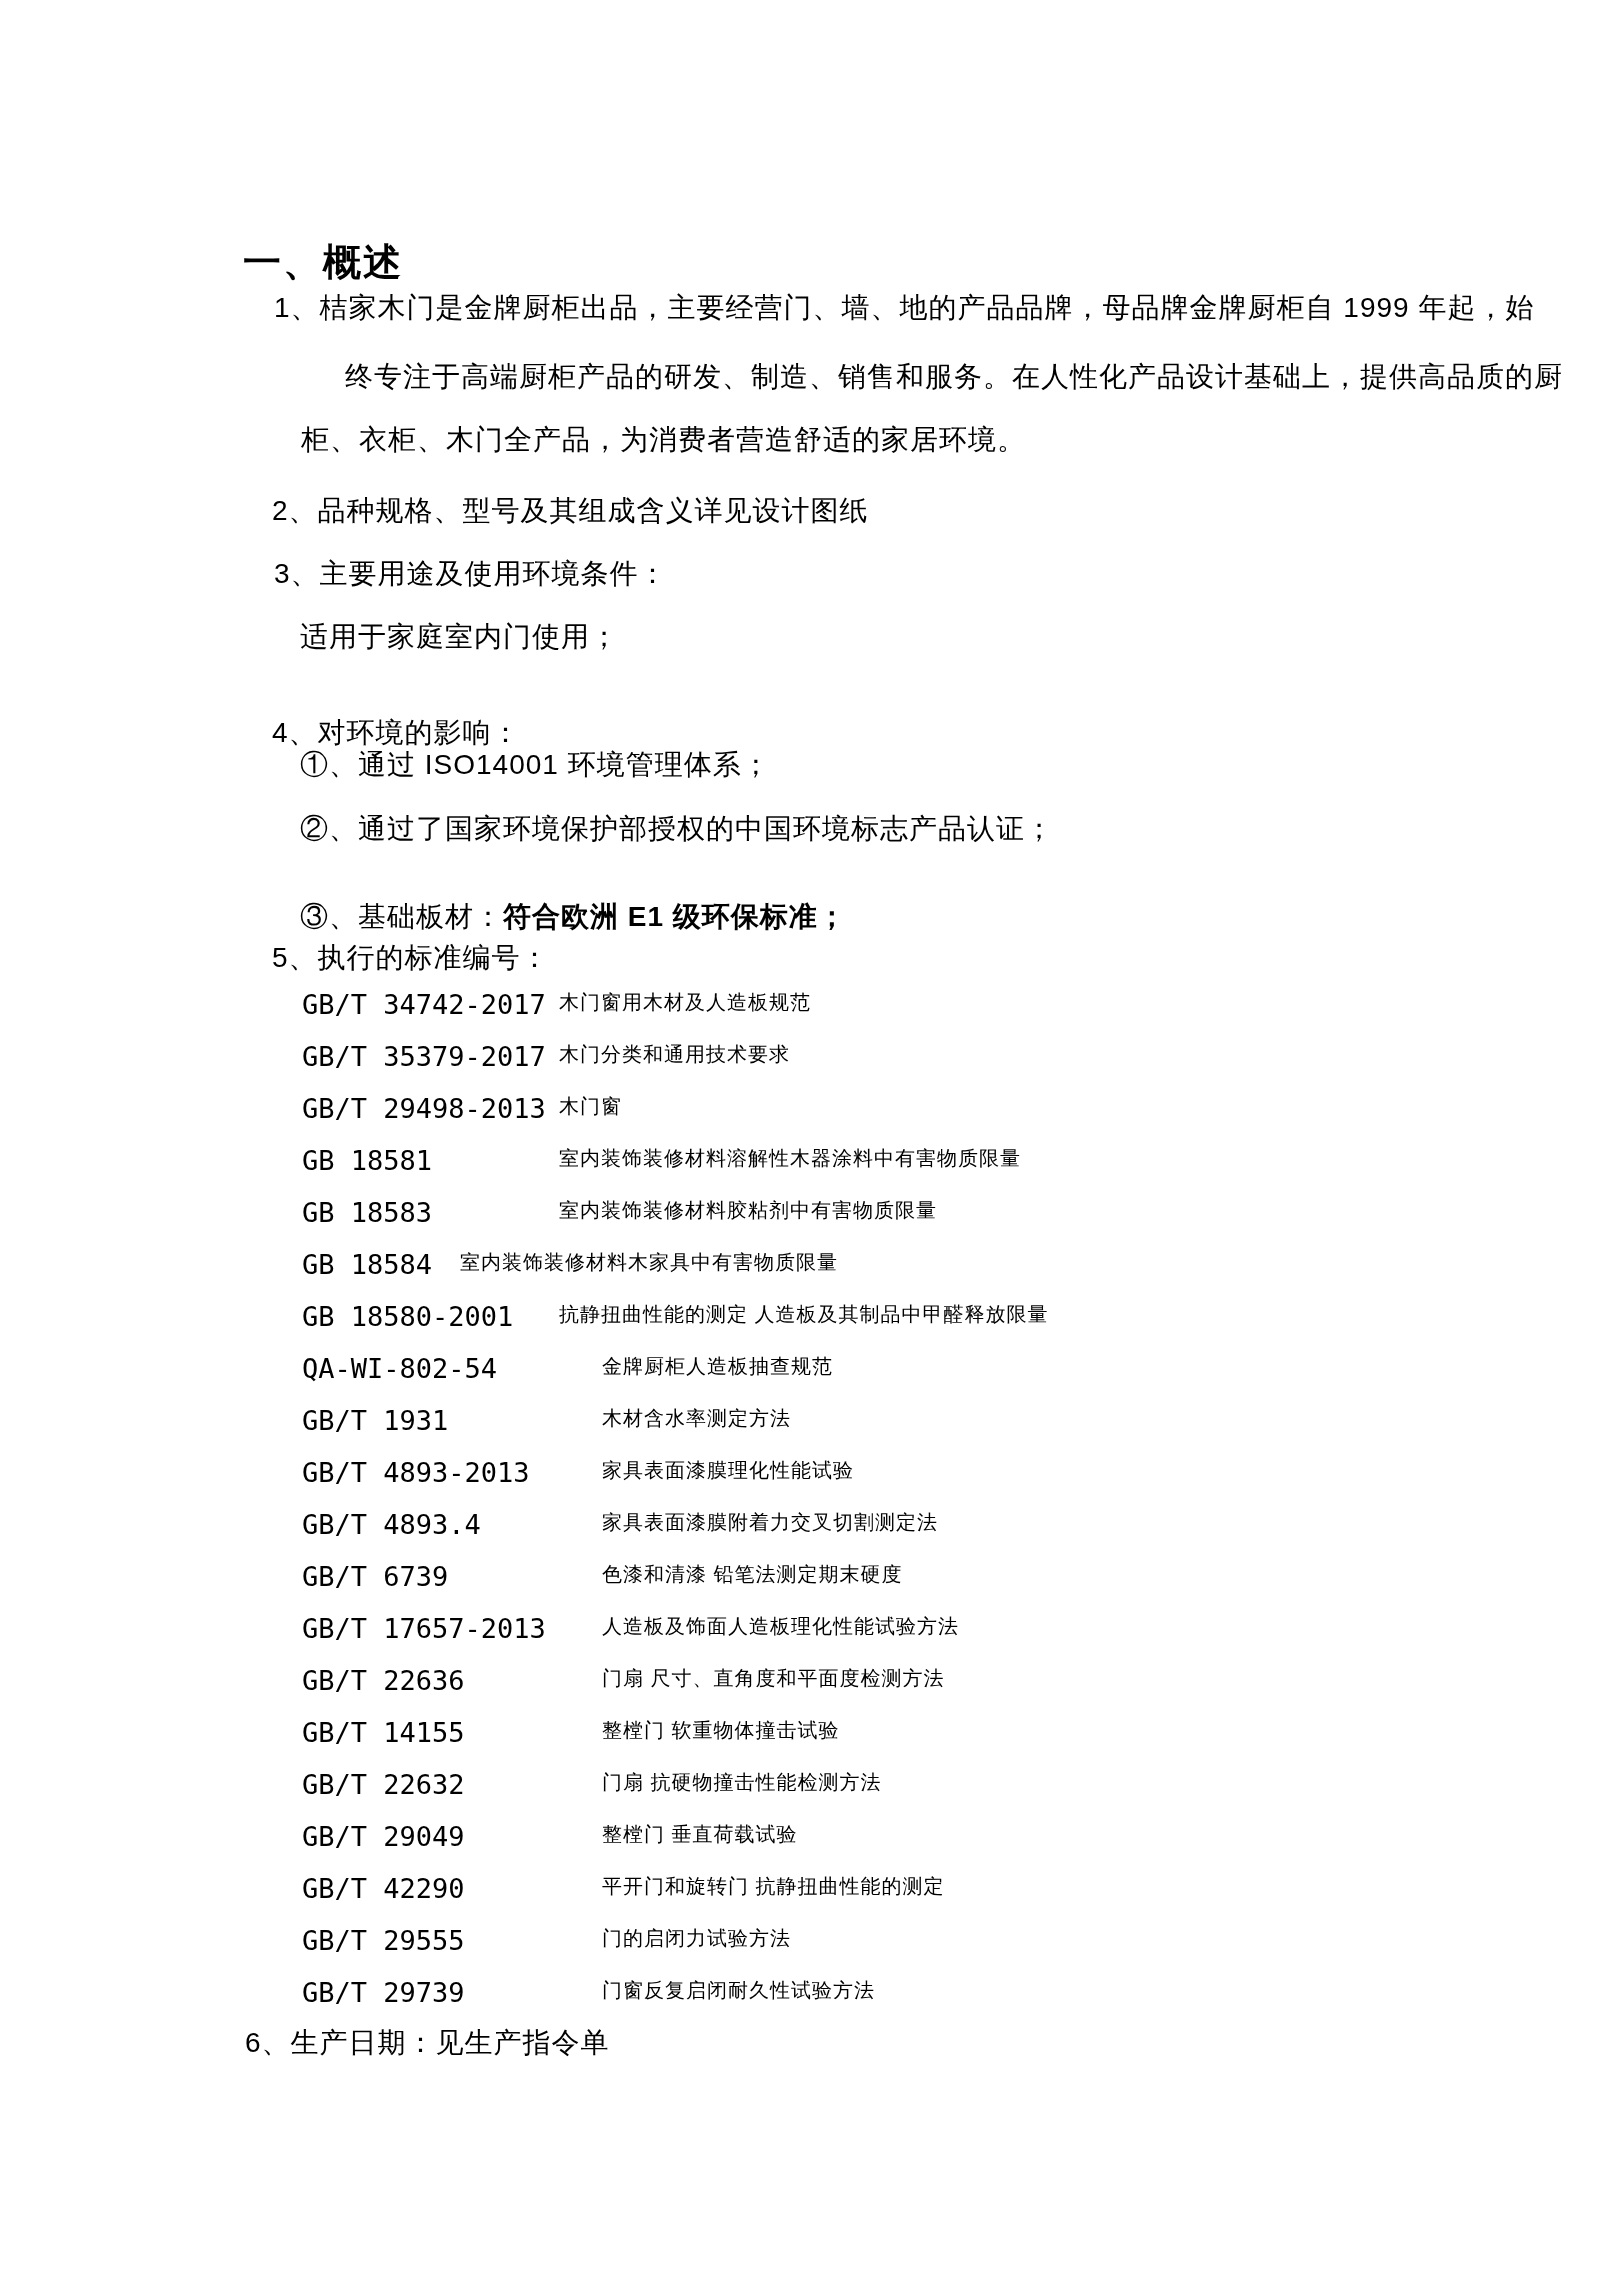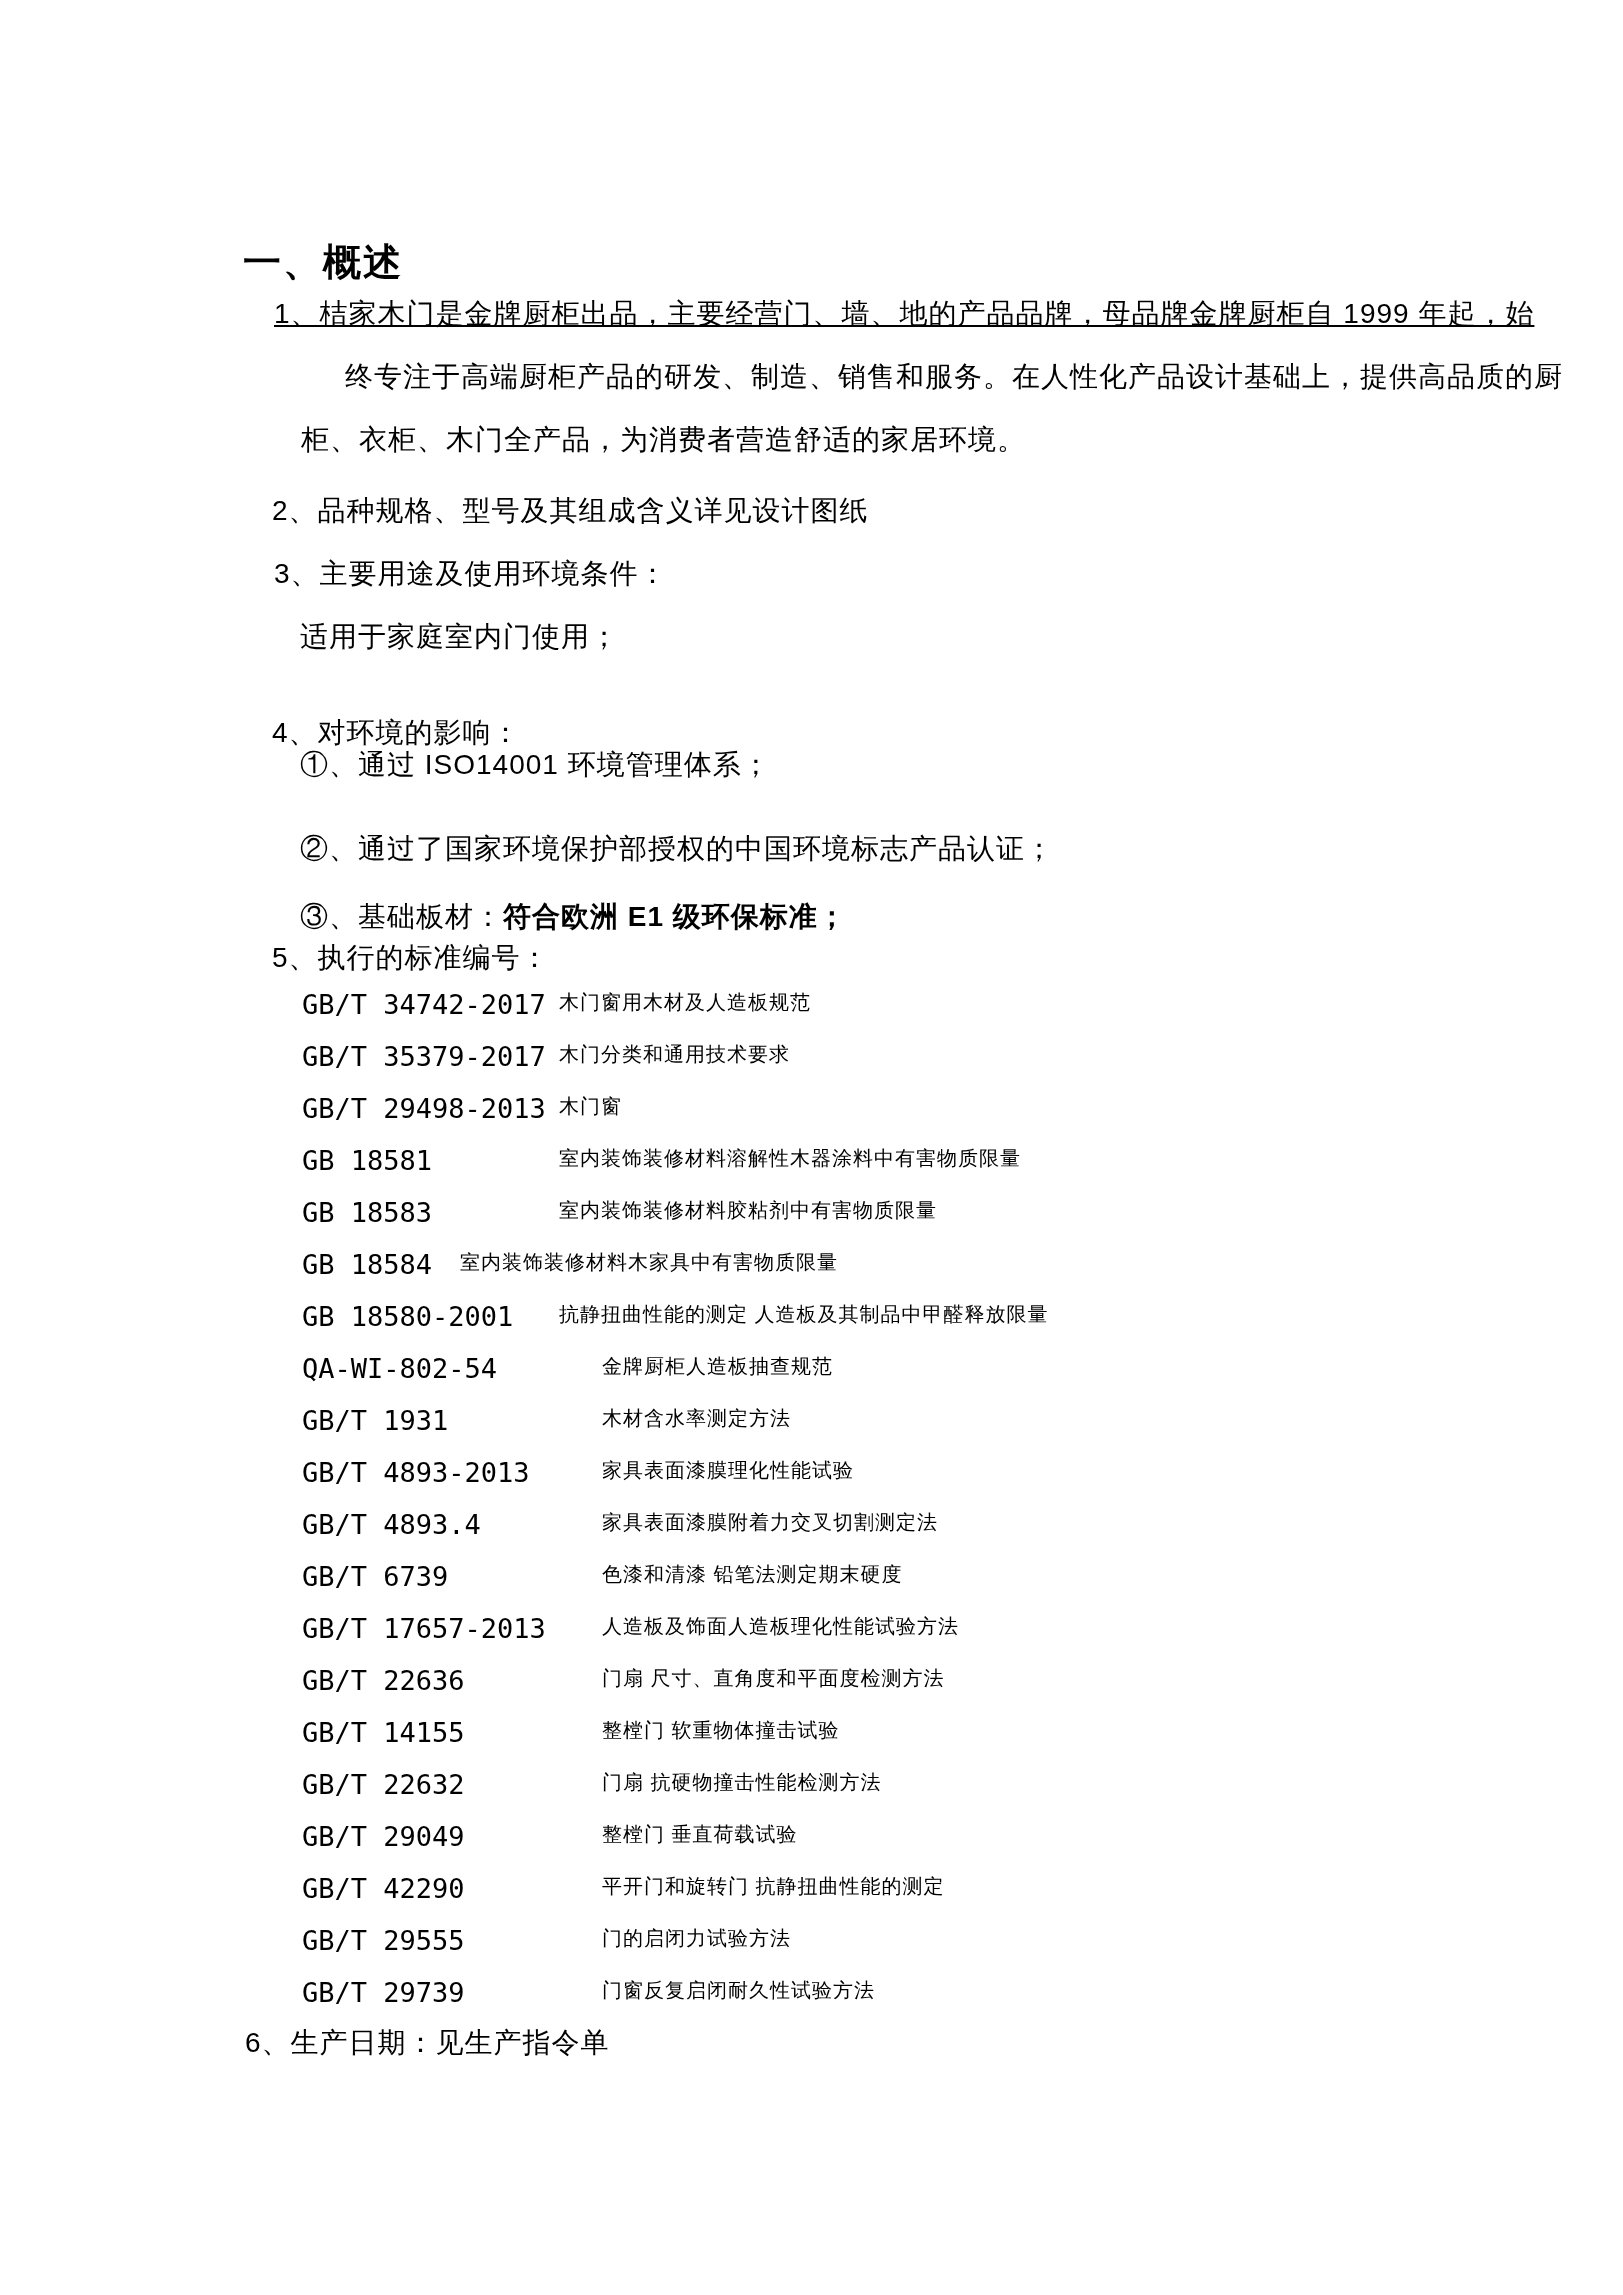--- a/index.html
+++ b/index.html
@@ -57,31 +57,31 @@
   .tab-b .std-desc { left: 158px; }  
   .tab-c .std-desc { left: 300px; }  
 </style>
 </head>
 <body>
 
 <div class="page">
 
   <h1 class="title">一、概述</h1>
 
-  <div class="line" style="left:274px; top:296px;text-decoration:underline;">1、桔家木门是金牌厨柜出品，主要经营门、墙、地的产品品牌，母品牌金牌厨柜自 1999 年起，始</div>
+  <div class="line" style="left:274px; top:290px;">1、桔家木门是金牌厨柜出品，主要经营门、墙、地的产品品牌，母品牌金牌厨柜自 1999 年起，始</div>
   <div class="line" style="left:301px; top:359px;margin-left:44px;">终专注于高端厨柜产品的研发、制造、销售和服务。在人性化产品设计基础上，提供高品质的厨</div>
   <div class="line" style="left:301px; top:422px;">柜、衣柜、木门全产品，为消费者营造舒适的家居环境。</div>
 
   <div class="line" style="left:272px; top:493px;">2、品种规格、型号及其组成含义详见设计图纸</div>
   <div class="line" style="left:274px; top:556px;">3、主要用途及使用环境条件：</div>
   <div class="line" style="left:300px; top:619px;">适用于家庭室内门使用；</div>
   <div class="line" style="left:272px; top:683px;margin-top:32px;">4、对环境的影响：</div>
 
   <div class="line" style="left:300px; top:747px;">①、通过 ISO14001 环境管理体系；</div>
-  <div class="line" style="left:300px; top:831px;">②、通过了国家环境保护部授权的中国环境标志产品认证；</div>
+  <div class="line" style="left:300px; top:811px;">②、通过了国家环境保护部授权的中国环境标志产品认证；</div>
   <div class="line" style="left:300px; top:875px;margin-top:24px;"><span>③、基础板材：</span><span class="bold">符合欧洲 E1 级环保标准；</span></div>
 
   <div class="line" style="left:272px; top:940px;">5、执行的标准编号：</div>
 
   <div class="std-list">
     <div class="std-row tab-a"><span class="std-code">GB/T  34742-2017</span><span class="std-desc">木门窗用木材及人造板规范</span></div>
     <div class="std-row tab-a"><span class="std-code">GB/T  35379-2017</span><span class="std-desc">木门分类和通用技术要求</span></div>
     <div class="std-row tab-a"><span class="std-code">GB/T  29498-2013</span><span class="std-desc">木门窗</span></div>
     <div class="std-row tab-a"><span class="std-code">GB 18581</span><span class="std-desc">室内装饰装修材料溶解性木器涂料中有害物质限量</span></div>
     <div class="std-row tab-a"><span class="std-code">GB 18583</span><span class="std-desc">室内装饰装修材料胶粘剂中有害物质限量</span></div>

